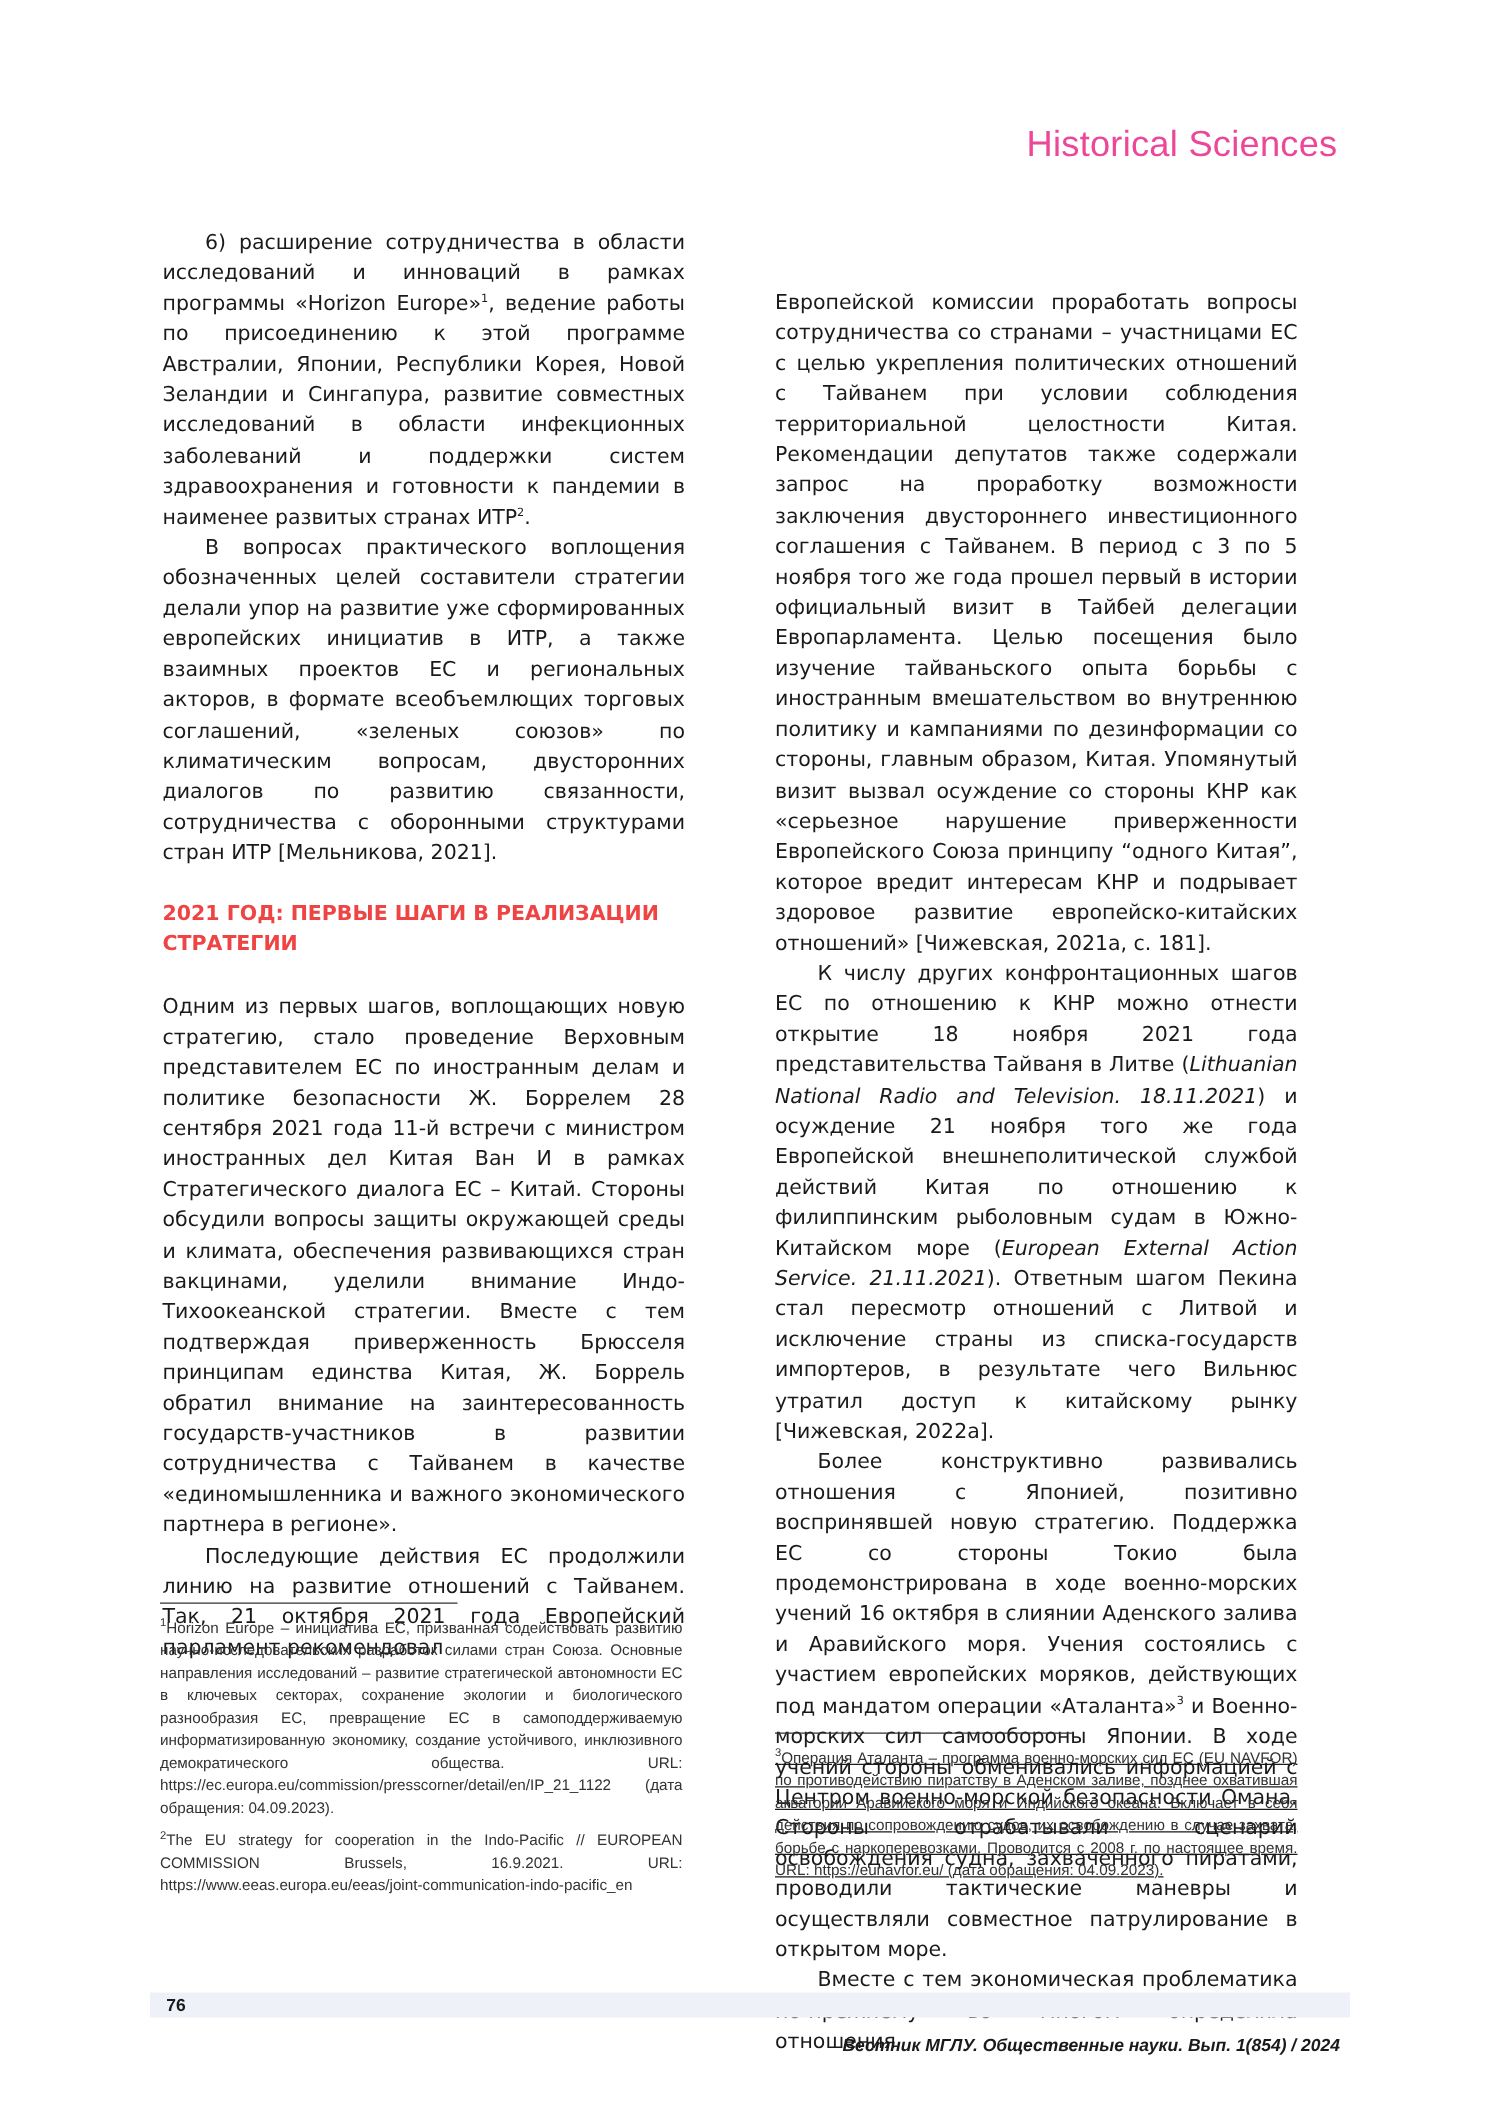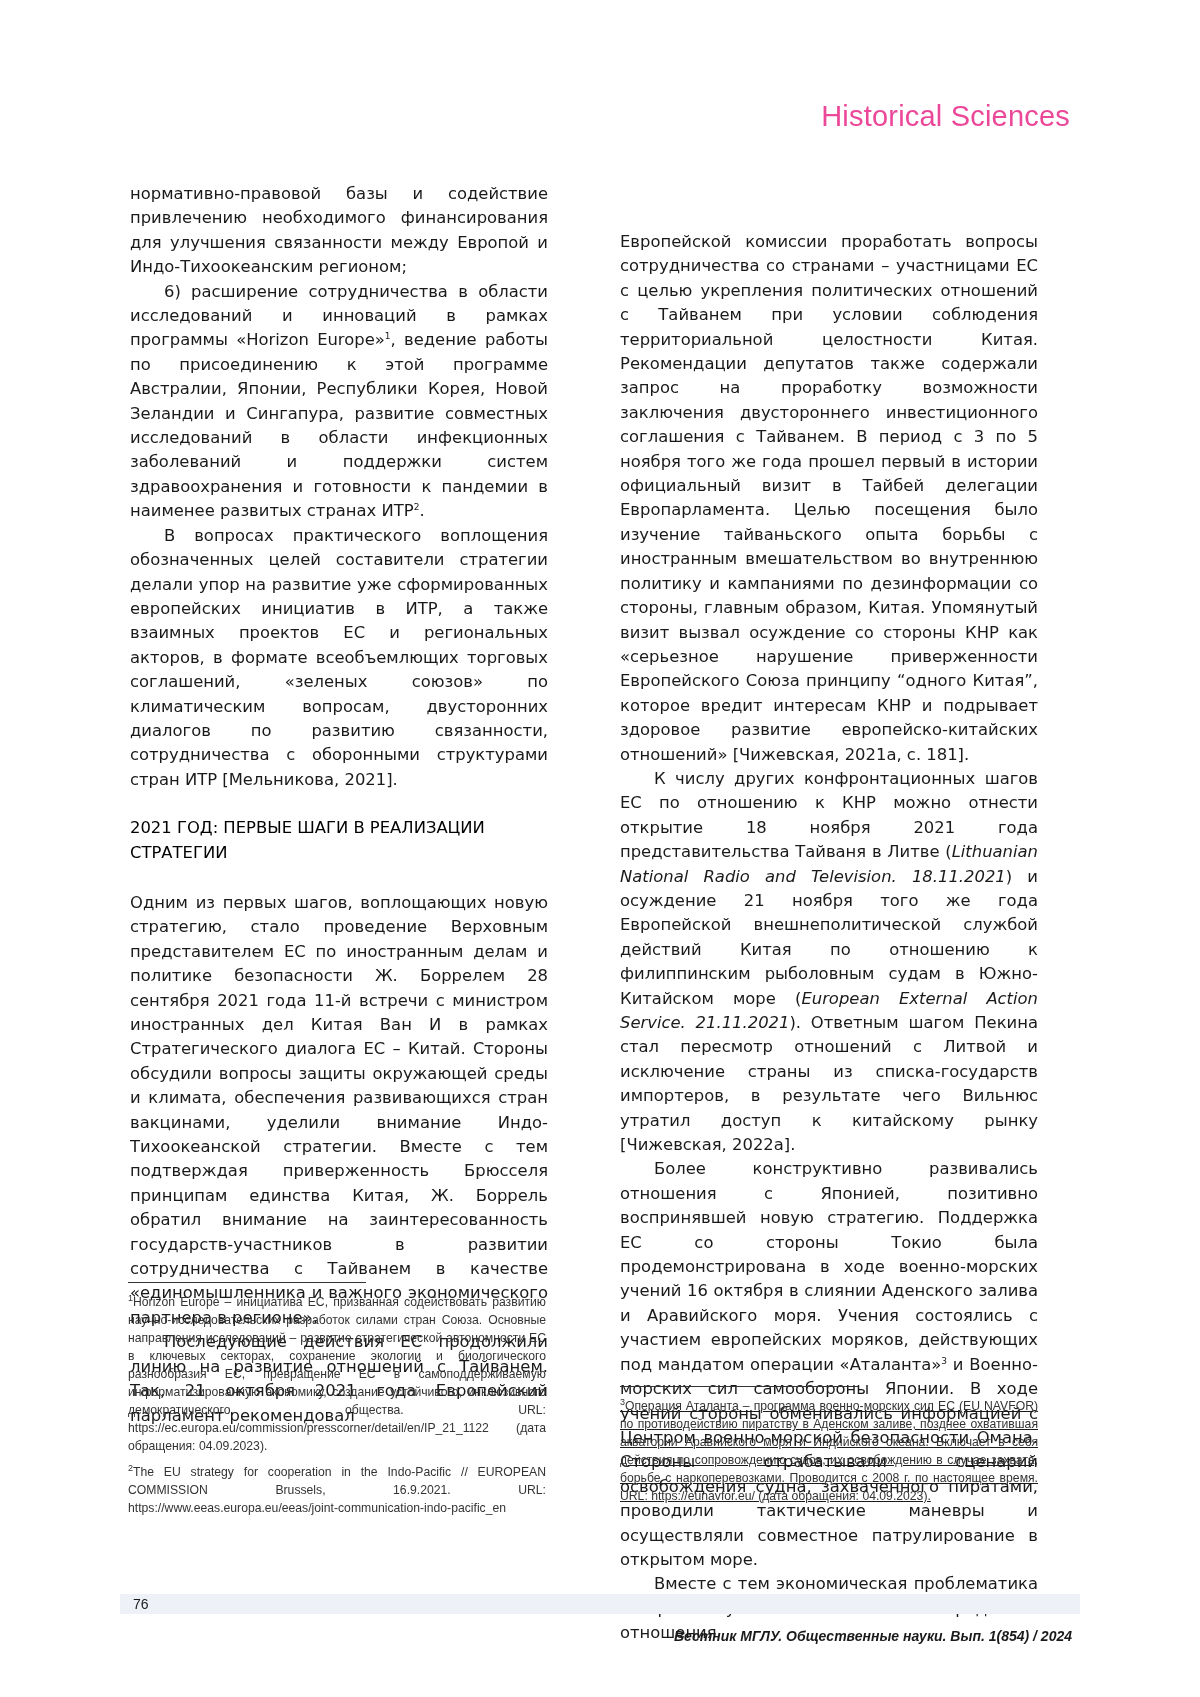--- a/index.html
+++ b/index.html
@@ -6,41 +6,40 @@
   body { width: 1200px; height: 1697px; position: relative; overflow: hidden;
          font-family: "DejaVu Sans", sans-serif; color: #1a1a1a; }
   .section-header { position: absolute; right: 130px; top: 82px;
     font-family: "Liberation Sans", sans-serif; font-size: 29px; color: #ec4899; letter-spacing: 0.2px; margin-top: 18px; }
   .col { position: absolute; top: 182px; width: 418px; }
   .col-left { left: 130px; }
   .col-right { left: 620px; margin-top: 48px; }
   .body-text { font-size: 16.4px; line-height: 24.4px; text-align: justify; margin: 0; hyphens: manual; }
   .body-text.indent { text-indent: 34px; }
   .body-text sup, .fn sup { font-size: 9px; line-height: 0; }
-  .heading { font-family: "DejaVu Sans", sans-serif; font-weight: normal; color: #000000;
+  .heading { font-family: "DejaVu Sans", sans-serif; font-weight: bold; color: #ef4444;
     font-size: 16.4px; line-height: 24.4px; margin: 24px 0 26px 0; text-transform: uppercase; }
   .fn-sep { width: 238px; border-top: 1px solid #333; margin: 0 0 10px 0; }
   .fn { font-family: "Liberation Sans", sans-serif; font-size: 12.2px; line-height: 18px;
         text-align: justify; color: #333; margin: 0 0 8px 0; }
   .fn-block-left { position: absolute; left: 128px; top: 1282px; width: 418px; }
   .fn-block-right { position: absolute; left: 620px; top: 1386px; width: 418px; text-decoration: underline; }
   .footer-bar { position: absolute; left: 120px; top: 1594px; width: 960px; height: 20px; background: #eef2f8; }
   .page-num { position: absolute; left: 133px; top: 1594px; font-family: "Liberation Sans", sans-serif;
-    font-weight: normal; font-size: 14px; line-height: 20px; color: #1a1a1a; }
+    font-weight: bold; font-size: 14px; line-height: 20px; color: #1a1a1a; }
   .journal { position: absolute; right: 128px; top: 1594px; font-family: "Liberation Sans", sans-serif;
     font-style: italic; font-weight: bold; font-size: 14px; line-height: 20px; color: #1a1a1a; margin-top: 32px; }
   em { font-style: italic; }
 </style>
 </head>
 <body>
 
 <div class="section-header">Historical Sciences</div>
 
 <div class="col col-left">
-  <p class="body-text">нормативно-правовой базы и содействие привлечению необходимого финансирования для улучшения связанности между Европой и Индо-Тихоокеанским регионом;</p>
   <p class="body-text indent"><span>6) расширение сотрудничества в области исследований и инноваций в рамках программы «Horizon Europe»</span><sup>1</sup><span>, ведение работы по присоединению к этой программе Австралии, Японии, Республики Корея, Новой Зеландии и Сингапура, развитие совместных исследований в области инфекционных заболеваний и поддержки систем здравоохранения и готовности к пандемии в наименее развитых странах ИТР</span><sup>2</sup><span>.</span></p>
   <p class="body-text indent">В вопросах практического воплощения обозначенных целей составители стратегии делали упор на развитие уже сформированных европейских инициатив в ИТР, а также взаимных проектов ЕС и региональных акторов, в формате всеобъемлющих торговых соглашений, «зеленых союзов» по климатическим вопросам, двусторонних диалогов по развитию связанности, сотрудничества с оборонными структурами стран ИТР [Мельникова, 2021].</p>
   <h2 class="heading">2021 год: первые шаги в реализации стратегии</h2>
   <p class="body-text">Одним из первых шагов, воплощающих новую стратегию, стало проведение Верховным представителем ЕС по иностранным делам и политике безопасности Ж. Боррелем 28 сентября 2021 года 11-й встречи с министром иностранных дел Китая Ван И в рамках Стратегического диалога ЕС – Китай. Стороны обсудили вопросы защиты окружающей среды и климата, обеспечения развивающихся стран вакцинами, уделили внимание Индо-Тихоокеанской стратегии. Вместе с тем подтверждая приверженность Брюсселя принципам единства Китая, Ж. Боррель обратил внимание на заинтересованность государств-участников в развитии сотрудничества с Тайванем в качестве «единомышленника и важного экономического партнера в регионе».</p>
   <p class="body-text indent">Последующие действия ЕС продолжили линию на развитие отношений с Тайванем. Так, 21 октября 2021 года Европейский парламент рекомендовал</p>
 </div>
 
 <div class="col col-right">
   <p class="body-text">Европейской комиссии проработать вопросы сотрудничества со странами – участницами ЕС с целью укрепления политических отношений с Тайванем при условии соблюдения территориальной целостности Китая. Рекомендации депутатов также содержали запрос на проработку возможности заключения двустороннего инвестиционного соглашения с Тайванем. В период с 3 по 5 ноября того же года прошел первый в истории официальный визит в Тайбей делегации Европарламента. Целью посещения было изучение тайваньского опыта борьбы с иностранным вмешательством во внутреннюю политику и кампаниями по дезинформации со стороны, главным образом, Китая. Упомянутый визит вызвал осуждение со стороны КНР как «серьезное нарушение приверженности Европейского Союза принципу “одного Китая”, которое вредит интересам КНР и подрывает здоровое развитие европейско-китайских отношений» [Чижевская, 2021а, с. 181].</p>
   <p class="body-text indent"><span>К числу других конфронтационных шагов ЕС по отношению к КНР можно отнести открытие 18 ноября 2021 года представительства Тайваня в Литве (</span><em>Lithuanian National Radio and Television. 18.11.2021</em><span>) и осуждение 21 ноября того же года Европейской внешнеполитической службой действий Китая по отношению к филиппинским рыболовным судам в Южно-Китайском море (</span><em>European External Action Service. 21.11.2021</em><span>). Ответным шагом Пекина стал пересмотр отношений с Литвой и исключение страны из списка-государств импортеров, в результате чего Вильнюс утратил доступ к китайскому рынку [Чижевская, 2022а].</span></p>

